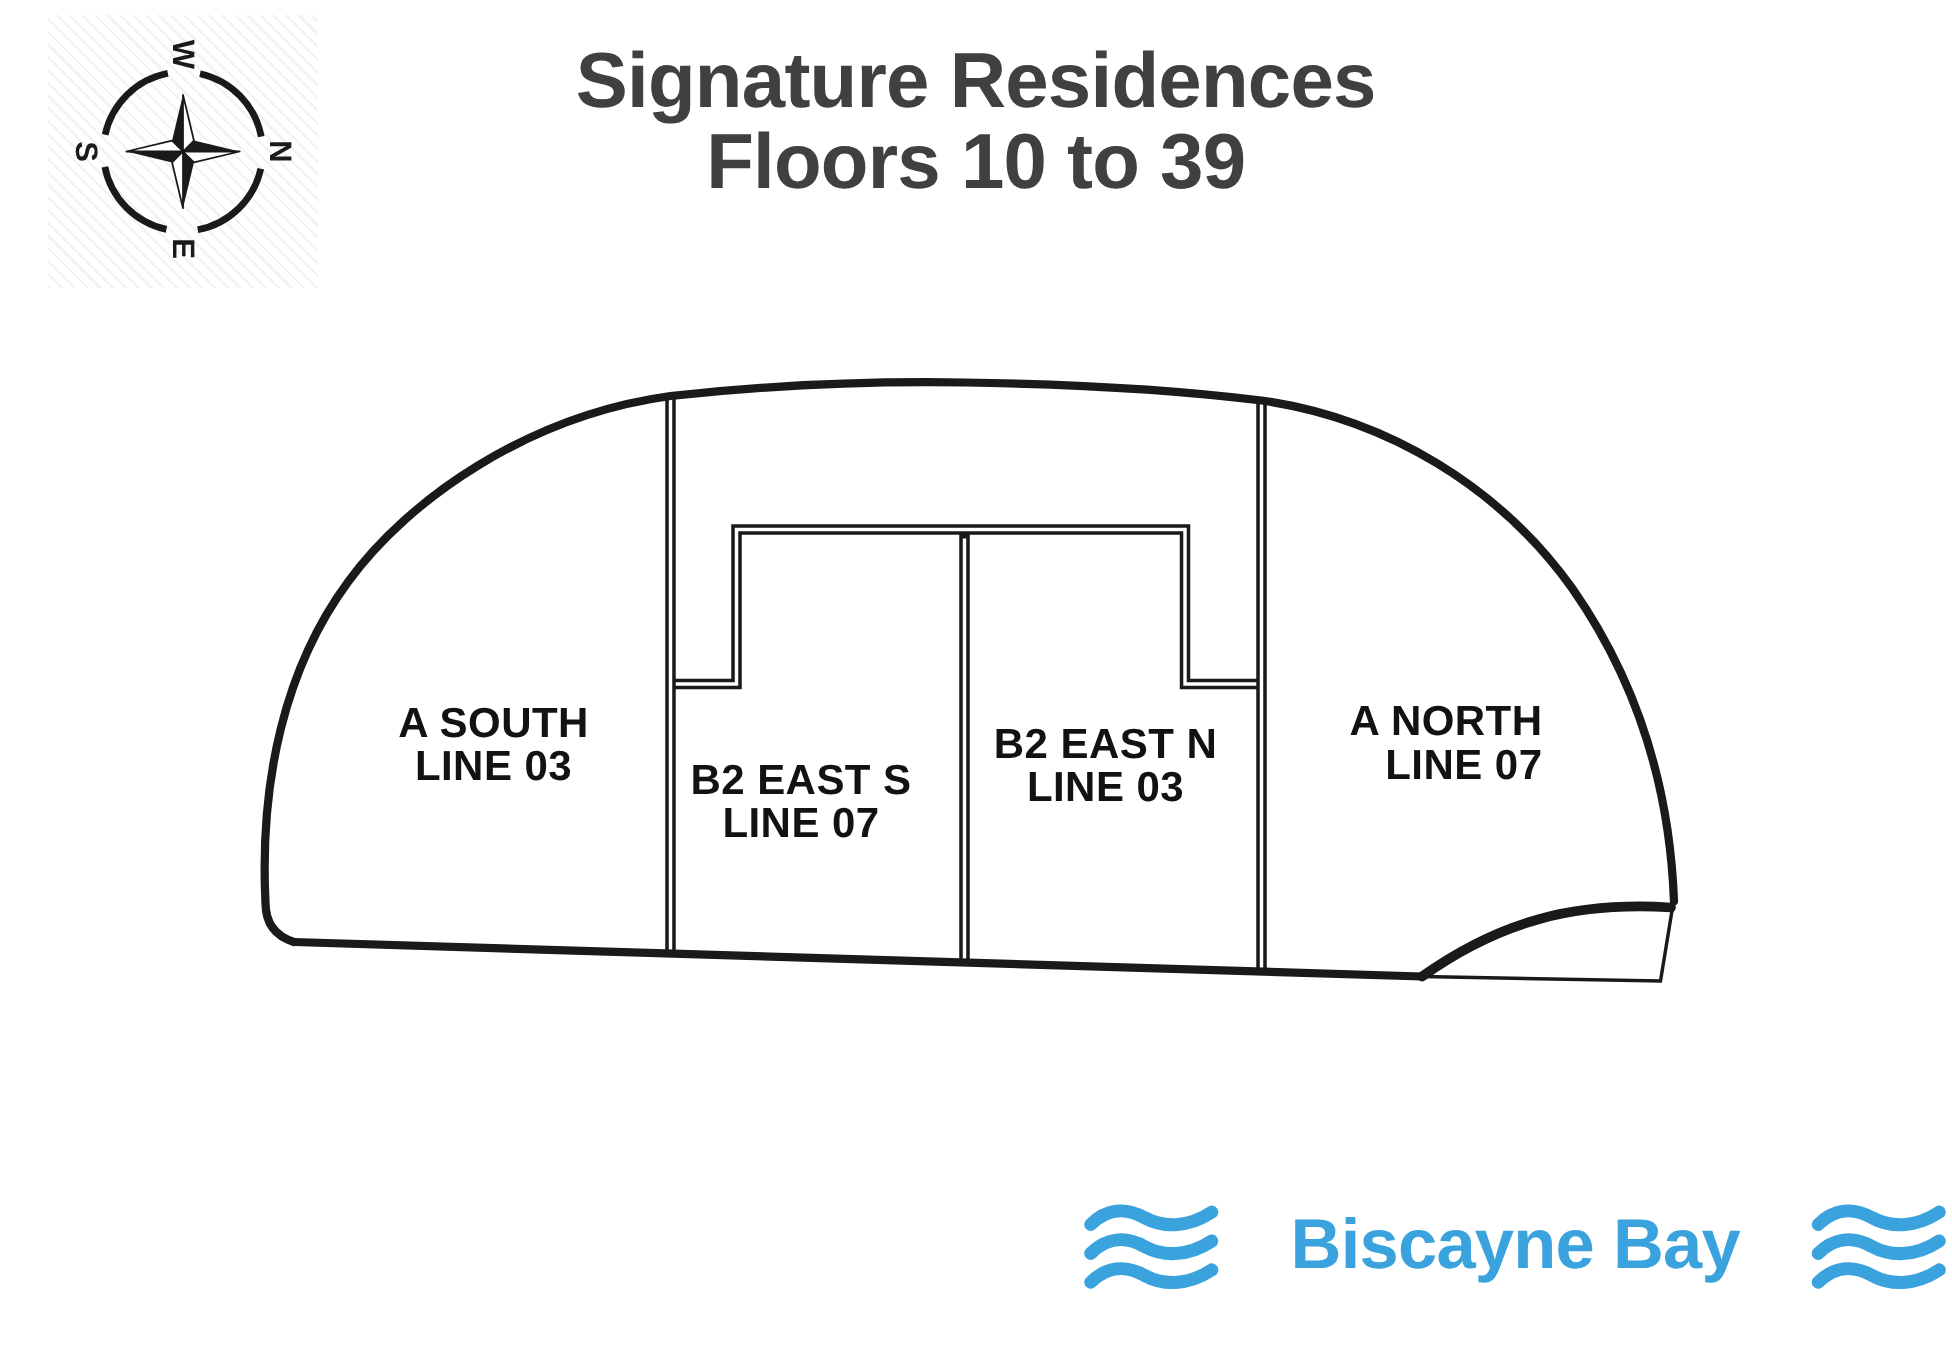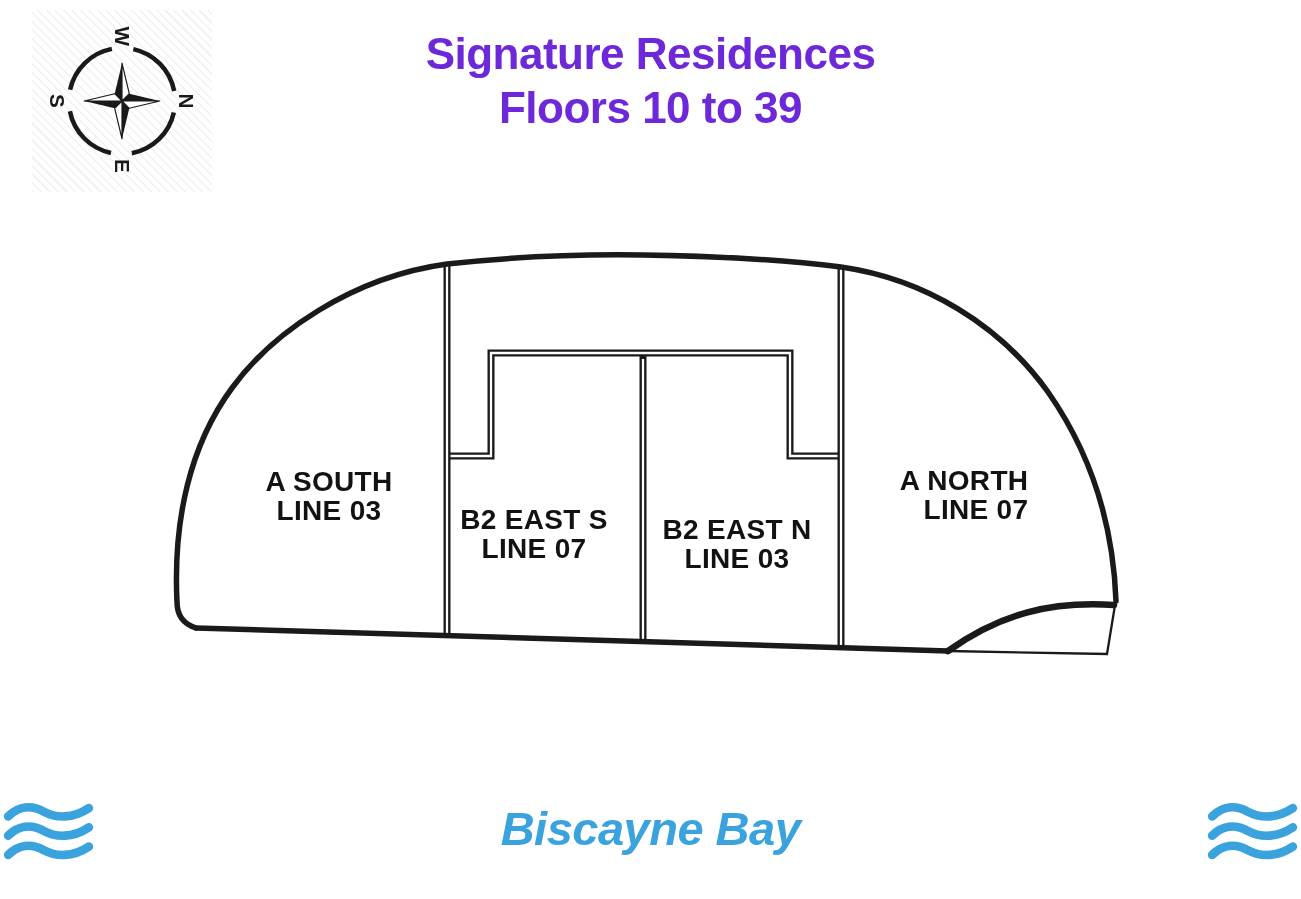--- a/index.html
+++ b/index.html
@@ -12,32 +12,32 @@
     position:absolute;left:32px;top:10px;width:180px;height:182px;
     background:repeating-linear-gradient(45deg, rgba(0,0,0,0.05) 0 1.5px, rgba(0,0,0,0) 1.5px 6px);
   }
   .compass-box svg{display:block;width:180px;height:180px;margin-top:1px;}
   .compass-letter{
     font-family:"Liberation Sans", sans-serif;font-weight:bold;font-size:23px;fill:#1a1a1a;
   }
   
   .title{
     position:absolute;left:0;top:27px;width:100%;text-align:center;
-    font-weight:bold;font-size:44px;line-height:54px;letter-spacing:-0.5px;color:#6d28d9;
+    font-weight:bold;font-size:52px;line-height:54px;letter-spacing:-0.5px;color:#404040;
   }
   
   .plan-svg{position:absolute;left:0;top:0;width:1301px;height:899px;}
   .unit-label{
     position:absolute;transform:translate(-50%,-50%);text-align:center;white-space:nowrap;
     font-weight:bold;font-size:28px;line-height:29px;letter-spacing:0.3px;color:#121212;
   }
   
   .bay{
     position:absolute;left:0;top:798px;width:100%;
-    display:flex;align-items:center;justify-content:space-between;gap:34px;font-style:italic;
+    display:flex;align-items:center;justify-content:flex-end;gap:44px;
   }
   .bay-label{
     font-weight:bold;font-size:47px;letter-spacing:-0.5px;color:#3aa3dd;line-height:1;
     padding-bottom:6px;
   }
   .wave-icon svg{display:block;width:97px;height:66px;}
 </style>
 </head>
 <body>
 
@@ -98,21 +98,21 @@
   </svg>
 
   <div class="unit-label" style="left:329px;top:496px;">
     <div>A SOUTH</div>
     <div>LINE 03</div>
   </div>
   <div class="unit-label" style="left:534px;top:534px;">
     <div>B2 EAST S</div>
     <div>LINE 07</div>
   </div>
-  <div class="unit-label" style="left:737px;top:544px;">
+  <div class="unit-label" style="left:737px;top:510px;">
     <div>B2 EAST N</div>
     <div>LINE 03</div>
   </div>
   <div class="unit-label" style="left:964px;top:495px;text-align:right;">
     <div>A NORTH</div>
     <div>LINE 07</div>
   </div>
 
   <div class="bay">
     <span class="wave-icon">

